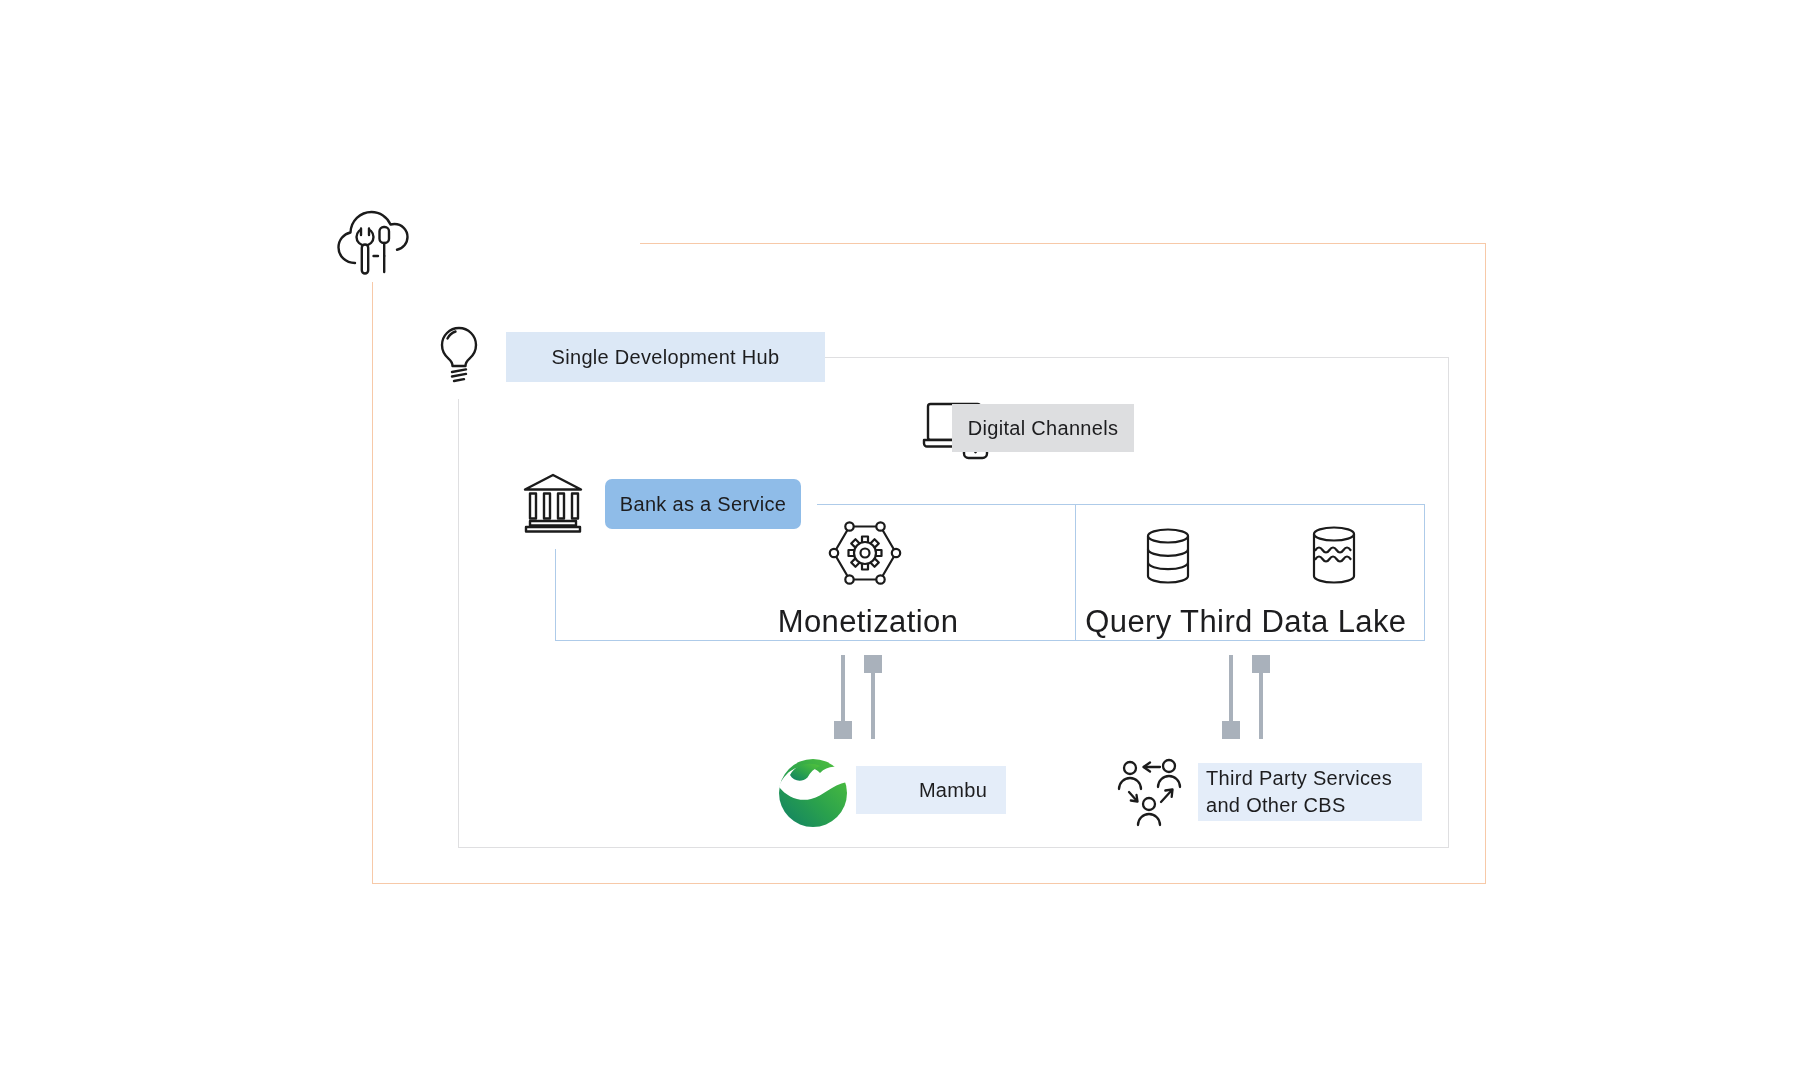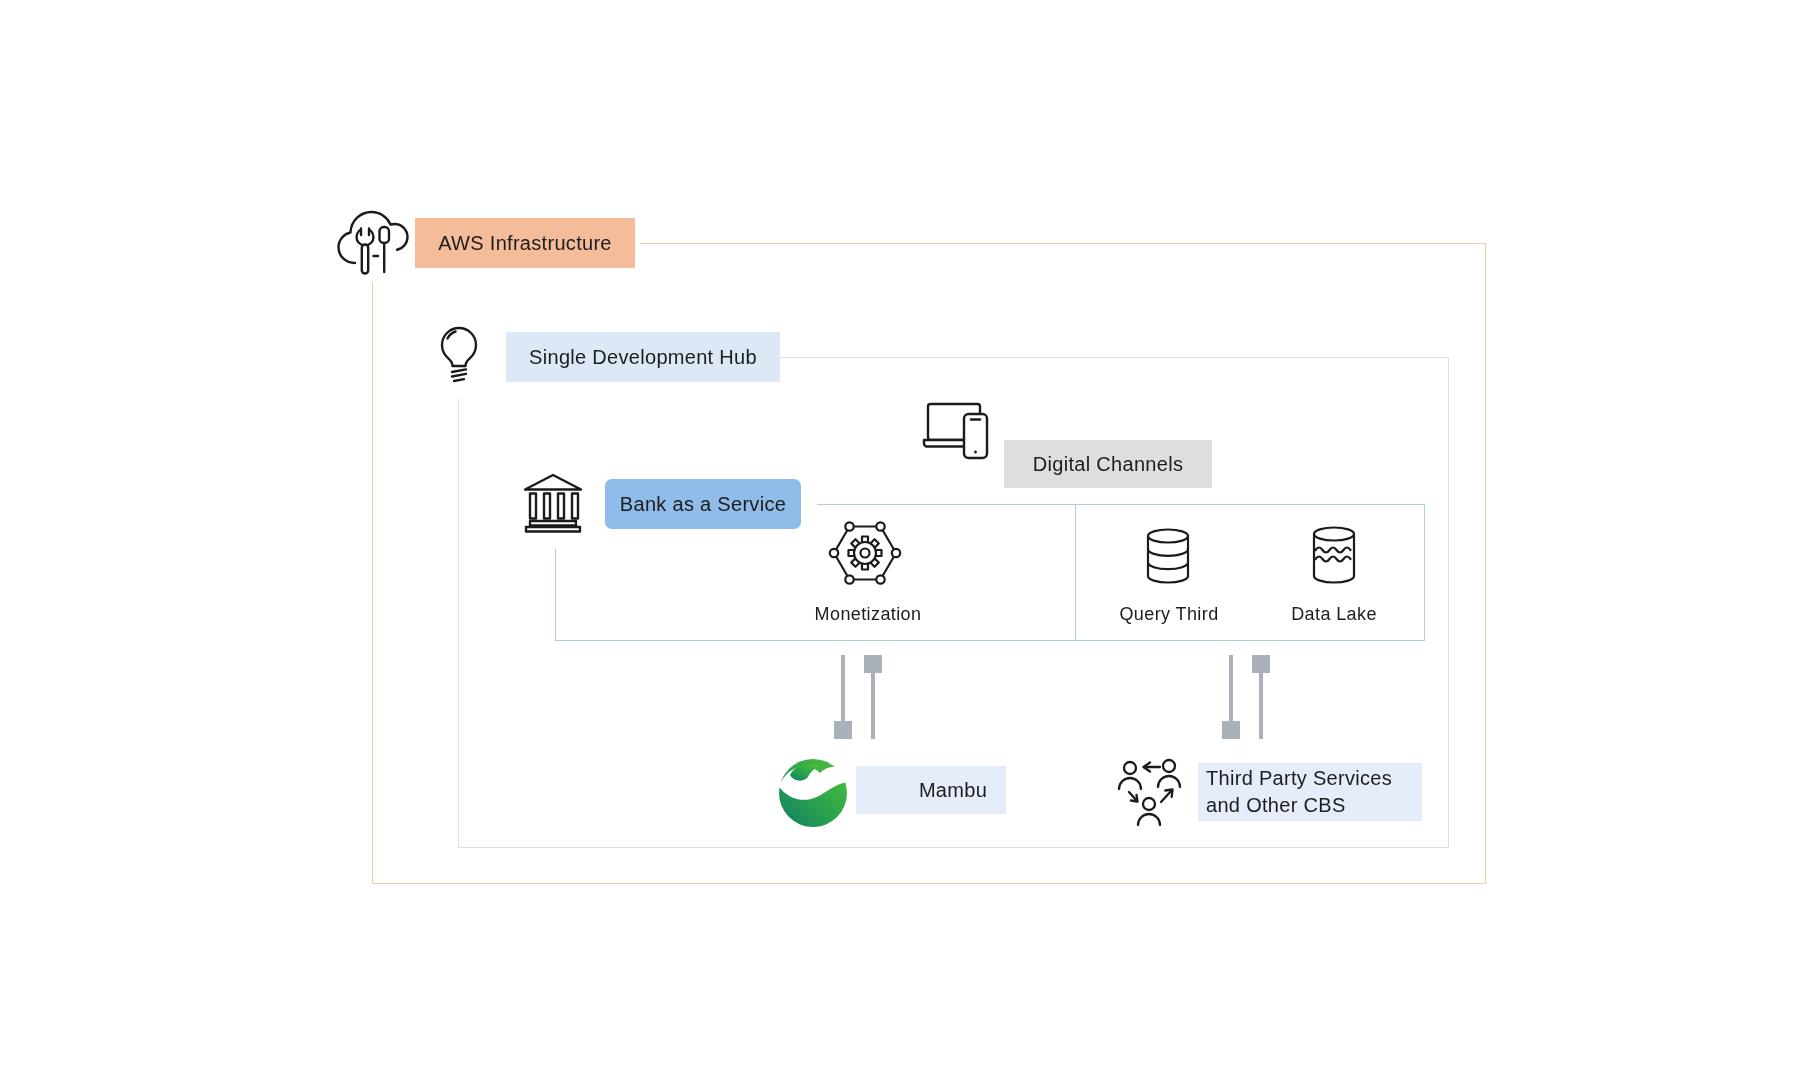--- a/index.html
+++ b/index.html
@@ -13,21 +13,21 @@
   .label{position:absolute;display:flex;align-items:center;justify-content:center;
          font-size:20px;letter-spacing:.3px;white-space:nowrap;}
   .label.peach{background:var(--c-peach_bg,#f5bc9a);}
   .label.lblue{background:var(--c-lightblue_bg,#dce8f6);}
   .label.lgray{background:var(--c-graylabel_bg,#dddee0);}
   .label.mblue{background:var(--c-midblue_bg,#8fbce8);border-radius:7px;}
   .label.pblue{background:var(--c-paleblue_bg,#e4edf9);padding-left:44px;}
   .label.multiline{white-space:normal;justify-content:flex-start;text-align:left;
                    padding:0 8px;line-height:27px;box-sizing:border-box;}
   .icon{position:absolute;background:#ffffff;display:flex;align-items:center;justify-content:center;}
-  .bigname{position:absolute;font-size:18px;letter-spacing:.4px;text-align:center;white-space:nowrap;transform:translateX(-50%);}
+  .bigname{position:absolute;font-size:31px;letter-spacing:.4px;text-align:center;white-space:nowrap;transform:translateX(-50%);}
   .conn{position:absolute;width:20px;height:84px;}
   .conn .line{position:absolute;left:8px;top:0;width:4px;height:100%;background:var(--c-slider,#a9b1bb);}
   .conn .sq{position:absolute;left:1px;width:18px;height:18px;background:var(--c-slider,#a9b1bb);}
   .conn .sq.top{top:0;} .conn .sq.bottom{bottom:0;}
   svg{display:block;}
 </style>
 </head>
 <body>
 
 <div class="canvas">
@@ -43,52 +43,49 @@
       <circle cx="31" cy="31" r="8.5" fill="#fff"></circle>
       <rect x="26.5" y="19.5" width="9" height="9.5" fill="#fff" stroke="none"></rect>
       <path d="M27 22.5 V29 M35 22.5 V29"></path>
       <rect x="27.8" y="38.5" width="6.4" height="29" rx="3.2" fill="#fff"></rect>
       <rect x="45.5" y="21" width="9.5" height="16" rx="4.2" fill="#fff"></rect>
       <path d="M50.2 37 V50"></path>
       <path d="M50.2 50 V66"></path>
       <path d="M39.5 50 h4.5"></path>
     </svg>
   </div>
-  <div class="label peach" style="left:415px;top:218px;width:220px;height:50px;">
-    <span>AWS Infrastructure</span>
-  </div>
 
   <div class="hline gray" style="left:772px;top:357px;width:677px;"></div>
   <div class="vline gray" style="left:1448px;top:357px;height:491px;"></div>
   <div class="hline gray" style="left:458px;top:847px;width:991px;"></div>
   <div class="vline gray" style="left:458px;top:399px;height:448px;"></div>
 
   <div class="icon" style="left:434px;top:324px;width:50px;height:68px;">
     <svg width="50" height="68" viewBox="0 0 50 68" fill="none" stroke="#1b1b1b" stroke-width="2.4" stroke-linecap="round" stroke-linejoin="round">
       <path d="M25 4 C34.4 4 42 11.6 42 21 C42 26.6 39.3 31.3 35.5 34.6 C32.8 36.9 31.5 39.3 31.5 42 L18.5 42 C18.5 39.3 17.2 36.9 14.5 34.6 C10.7 31.3 8 26.6 8 21 C8 11.6 15.6 4 25 4 Z" fill="#fff"></path>
       <path d="M13.5 14.5 A13.5 13.5 0 0 1 21.5 7.5"></path>
       <path d="M18 48 l14 -2.6"></path>
       <path d="M18 52.5 l14 -2.6"></path>
       <path d="M20 57 l10 -1.9"></path>
     </svg>
   </div>
-  <div class="label lblue" style="left:506px;top:332px;width:274px;height:50px;">
+  <div class="label lblue" style="left:506px;top:332px;width:319px;height:50px;">
     <span>Single Development Hub</span>
   </div>
 
   <div class="icon" style="left:922px;top:400px;width:72px;height:62px;">
     <svg width="72" height="62" viewBox="0 0 72 62" fill="none" stroke="#1b1b1b" stroke-width="2.4" stroke-linecap="round" stroke-linejoin="round">
       <rect x="6" y="4" width="52" height="36" rx="2.5" fill="#fff"></rect>
       <path d="M2 40 h60 v3.5 a3 3 0 0 1 -3 3 H5 a3 3 0 0 1 -3 -3 z" fill="#fff"></path>
       <rect x="42" y="14" width="23" height="44" rx="4.5" fill="#fff"></rect>
       <path d="M49 19.5 h9"></path>
       <circle cx="53.5" cy="52" r="1.4" fill="#1b1b1b" stroke="none"></circle>
     </svg>
   </div>
-  <div class="label lgray" style="left:1004px;top:404px;width:208px;height:48px;margin-top:36px;">
+  <div class="label lgray" style="left:952px;top:404px;width:182px;height:48px;">
     <span>Digital Channels</span>
   </div>
 
   <div class="hline blue" style="left:817px;top:504px;width:608px;"></div>
   <div class="vline blue" style="left:1424px;top:504px;height:137px;"></div>
   <div class="hline blue" style="left:555px;top:640px;width:870px;"></div>
   <div class="vline blue" style="left:555px;top:549px;height:92px;"></div>
   <div class="vline blue" style="left:1075px;top:504px;height:137px;"></div>
 
   <div class="icon" style="left:521px;top:472px;width:64px;height:62px;">

